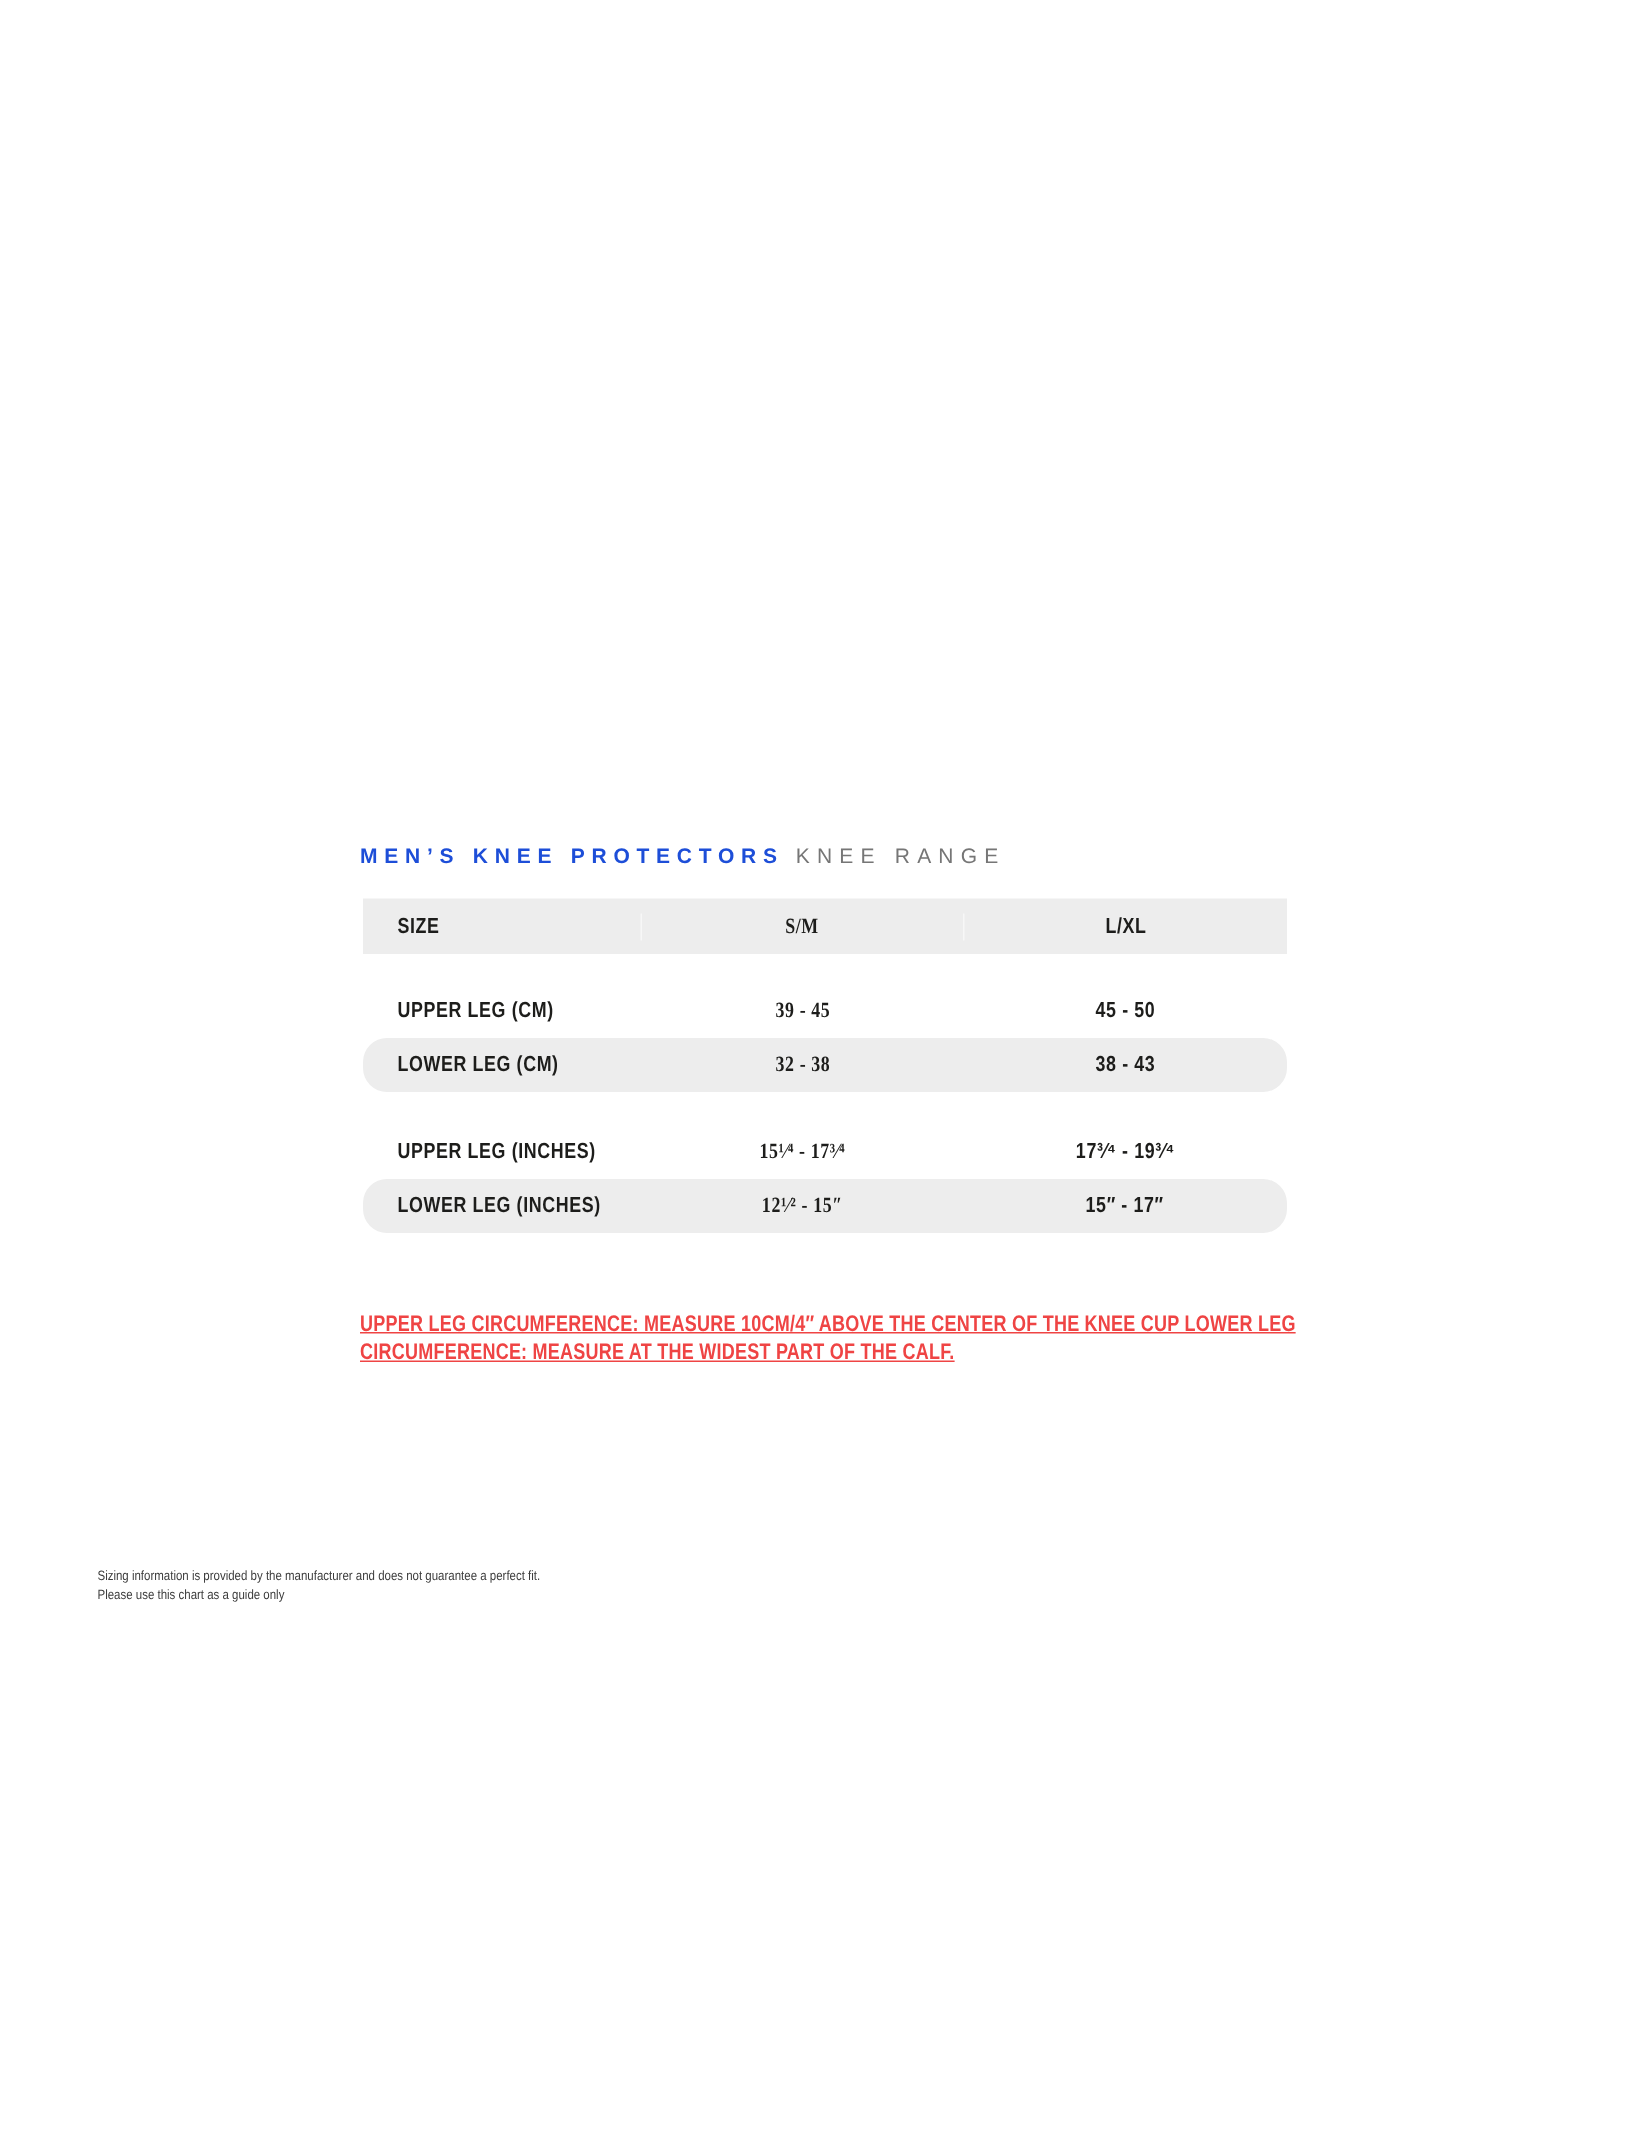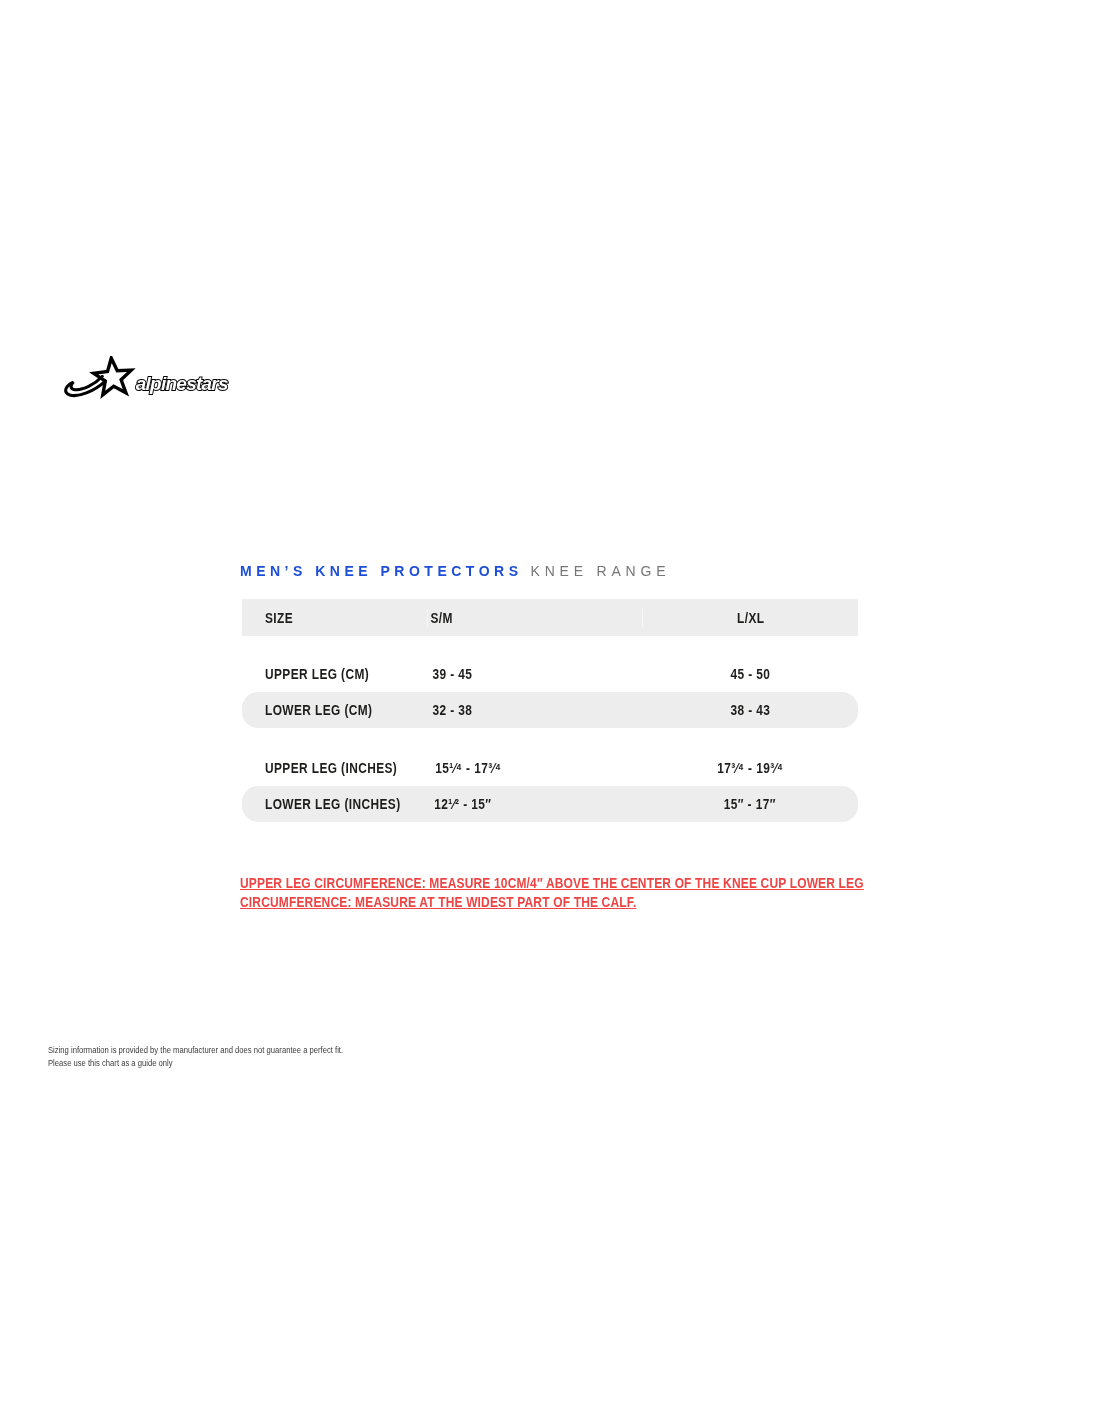--- a/index.html
+++ b/index.html
@@ -15,54 +15,47 @@
   .t-main{font-weight:bold;font-size:14px;letter-spacing:4.5px;color:#1d4ed8;}
   .t-sub{font-weight:normal;font-size:14px;letter-spacing:4.8px;color:#767676;margin-left:8px;}
   
   .table{position:absolute;left:242px;top:599px;width:616px;}
   .row{display:flex;align-items:center;height:36px;}
   .row.header{height:37px;background:#ededed;}
   .row.gray{background:#ededed;border-radius:16px;}
   .gap20{height:20px;}
   .gap22{height:22px;}
   .c1{width:163px;padding-left:23px;text-align:left;}
-  .c2{width:214px;text-align:left;}
+  .c2{width:214px;text-align:center;font-family:Liberation Serif, serif;}
   .c3{width:216px;text-align:center;text-decoration:underline;}
   .header .c2,.header .c3{border-left:1px solid #f7f7f7;}
   .cell-text{
     display:inline-block;font-weight:bold;font-size:14.5px;color:#1d1d1b;
     letter-spacing:0.5px;transform:scaleX(0.82);transform-origin:center center;
     white-space:nowrap;
   }
   .c1 .cell-text{transform-origin:left center;}
   
   .note{position:absolute;left:240px;top:874px;color:#ef4444;text-decoration:underline;}
   .note-line{
     font-weight:bold;font-size:15px;line-height:18.5px;letter-spacing:0.2px;
     transform:scaleX(0.80);transform-origin:left center;white-space:nowrap;
   }
   
-  .footer{position:absolute;left:48px;top:1044px;color:#3c3c3c;}
+  .footer{position:absolute;left:65px;top:1044px;color:#3c3c3c;}
   .footer-line{
     font-size:9px;line-height:12.5px;transform:scaleX(0.85);
     transform-origin:left center;white-space:nowrap;
   }
 </style>
 </head>
 <body>
 
 <div class="page">
 
-  <div class="logo">
-    <svg viewBox="0 0 500 118" aria-hidden="true">
-      <path d="M145.5,4.2 L161.3,37.1 L197.9,35.7 L171.4,60.9 L184.1,95.3 L151.9,77.9 L123.2,100.6 L129.7,64.6 L99.3,44.3 L135.6,39.4 Z" fill="#ffffff" stroke="#000000" stroke-width="9" stroke-linejoin="miter"></path>
-      <path d="M129.7,64.6 C100,92 58,108 36,101 C18,95 24,76 46,67 C36,77 38,86 50,87 C70,89 102,74 122,52" fill="none" stroke="#000000" stroke-width="8" stroke-linecap="round"></path>
-      <text x="210" y="88" font-size="50" font-style="italic" font-weight="bold" font-family="Liberation Sans, sans-serif" letter-spacing="-2" fill="#ffffff" stroke="#000000" stroke-width="5" paint-order="stroke">alpinestars</text>
-    </svg>
-  </div>
 
   <div class="title">
     <span class="t-main">MEN’S KNEE PROTECTORS</span><span class="t-sub">KNEE RANGE</span>
   </div>
 
   <div class="table">
 
     <div class="row header">
       <div class="c1"><span class="cell-text">SIZE</span></div>
       <div class="c2"><span class="cell-text">S/M</span></div>

